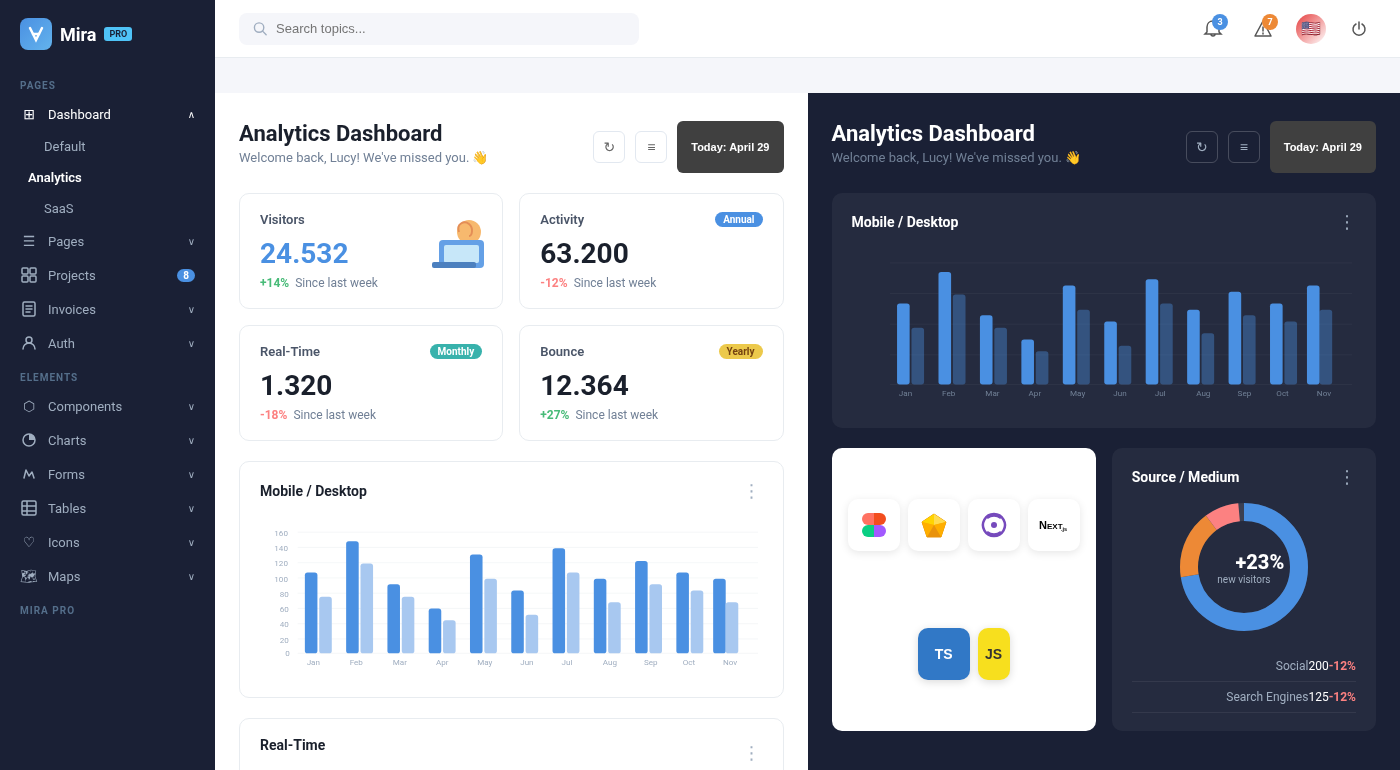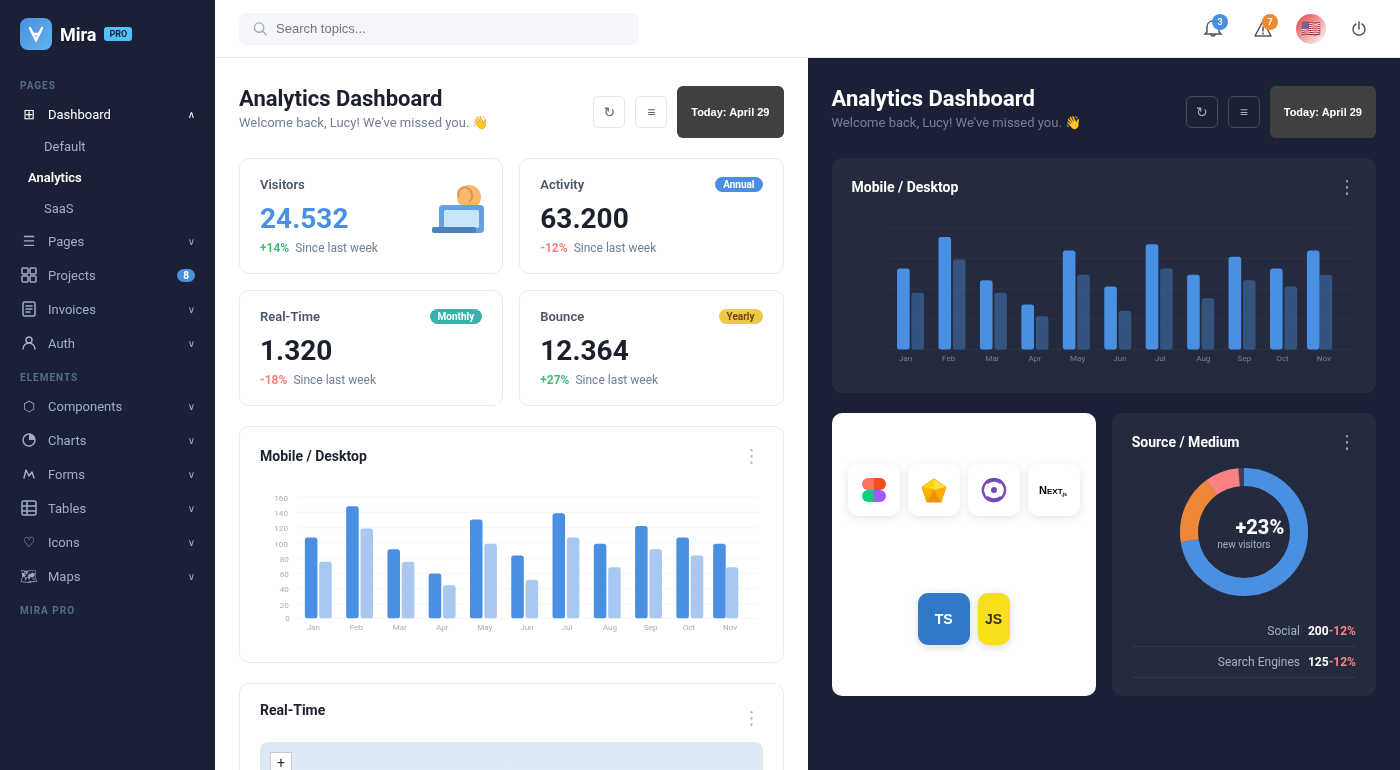--- a/index.html
+++ b/index.html
@@ -14,21 +14,21 @@
     .sidebar-section-label { font-size: 10px; font-weight: 700; letter-spacing: 1px; color: #546e8a; padding: 12px 20px 6px; text-transform: uppercase; }
     .sidebar-item { display: flex; align-items: center; gap: 10px; padding: 8px 20px; cursor: pointer; font-size: 13px; color: #a0aec0; transition: background 0.15s; }
     .sidebar-item.active { color: white; }
     .sidebar-item.sub { padding-left: 44px; font-size: 13px; }
     .sidebar-item.sub.active-sub { color: white; font-weight: 600; padding-left: 28px; }
     .sidebar-item .icon { width: 18px; height: 18px; display: flex; align-items: center; justify-content: center; font-size: 14px; flex-shrink: 0; }
     .sidebar-item .chevron { margin-left: auto; font-size: 10px; }
     .badge-count { background: #4a90e2; color: white; font-size: 10px; font-weight: 700; padding: 1px 6px; border-radius: 10px; margin-left: auto; }
 
     
-    .main { flex: 1; display: flex; flex-direction: column; overflow: hidden; }
+    .main { flex: 1; display: flex; flex-direction: column; overflow: hidden; gap: 35px; }
 
     
     .topbar { background: white; height: 58px; display: flex; align-items: center; padding: 0 24px; border-bottom: 1px solid #e8ecf0; gap: 12px; }
     .search-wrap { flex: 1; display: flex; align-items: center; gap: 8px; background: #f5f6fa; border-radius: 8px; padding: 8px 14px; max-width: 400px; }
     .search-wrap input { border: none; background: transparent; font-size: 13px; color: #666; outline: none; width: 100%; }
     .topbar-actions { margin-left: auto; display: flex; align-items: center; gap: 16px; }
     .topbar-icon { position: relative; cursor: pointer; width: 34px; height: 34px; display: flex; align-items: center; justify-content: center; font-size: 18px; color: #555; }
     .notif-badge { position: absolute; top: 2px; right: 2px; background: #4a90e2; color: white; font-size: 9px; width: 16px; height: 16px; border-radius: 50%; display: flex; align-items: center; justify-content: center; font-weight: 700; }
     .notif-badge.orange { background: #ed8936; }
     .avatar-flag { width: 30px; height: 30px; border-radius: 50%; background: linear-gradient(135deg, #e53e3e, #fff); overflow: hidden; display: flex; align-items: center; justify-content: center; font-size: 16px; }
@@ -81,21 +81,21 @@
     
     .donut-wrap { display: flex; align-items: center; justify-content: center; flex-direction: column; margin-top: 10px; position: relative; }
     .donut-center { position: absolute; text-align: center; }
     .donut-pct { font-size: 20px; font-weight: 800; color: white; margin-left: 32px; }
     .donut-label { font-size: 10px; color: #a0aec0; }
 
     
     .source-table { margin-top: 14px; }
     .source-row { display: flex; justify-content: flex-end; align-items: center; padding: 8px 0; border-bottom: 1px solid rgba(255,255,255,0.07); }
     .source-name { font-size: 12px; color: #a0aec0; }
-    .source-val { font-size: 12px; font-weight: 700; color: white; margin-left: 8px; }
+    .source-val { font-size: 12px; font-weight: 400; color: white; }
     .source-change { font-size: 12px; font-weight: 700; }
     .source-change.down { color: #fc8181; }
     .right-page-title { font-size: 22px; font-weight: 700; color: white; }
   </style>
 </head>
 <body>
 
 <aside class="sidebar">
   <div class="sidebar-logo">
     <div class="logo-icon">

